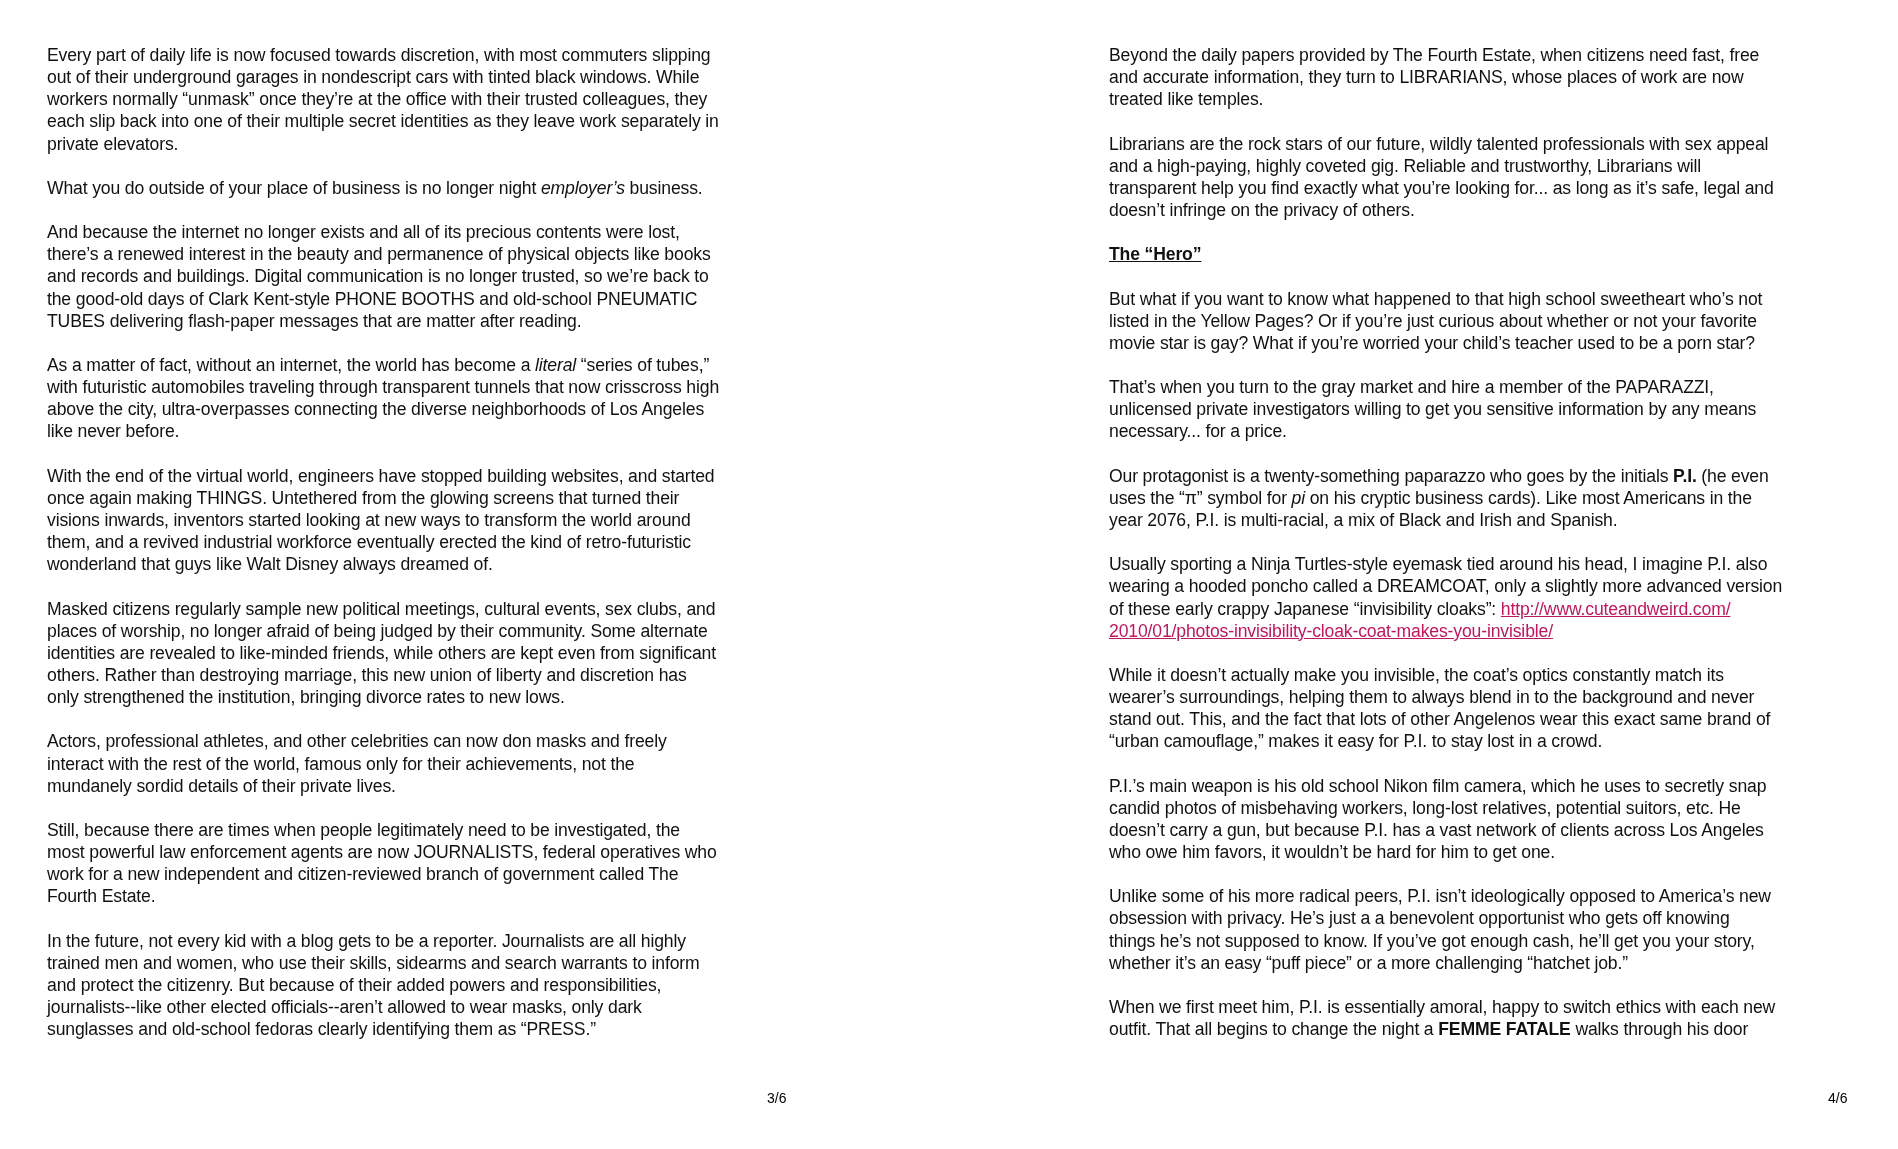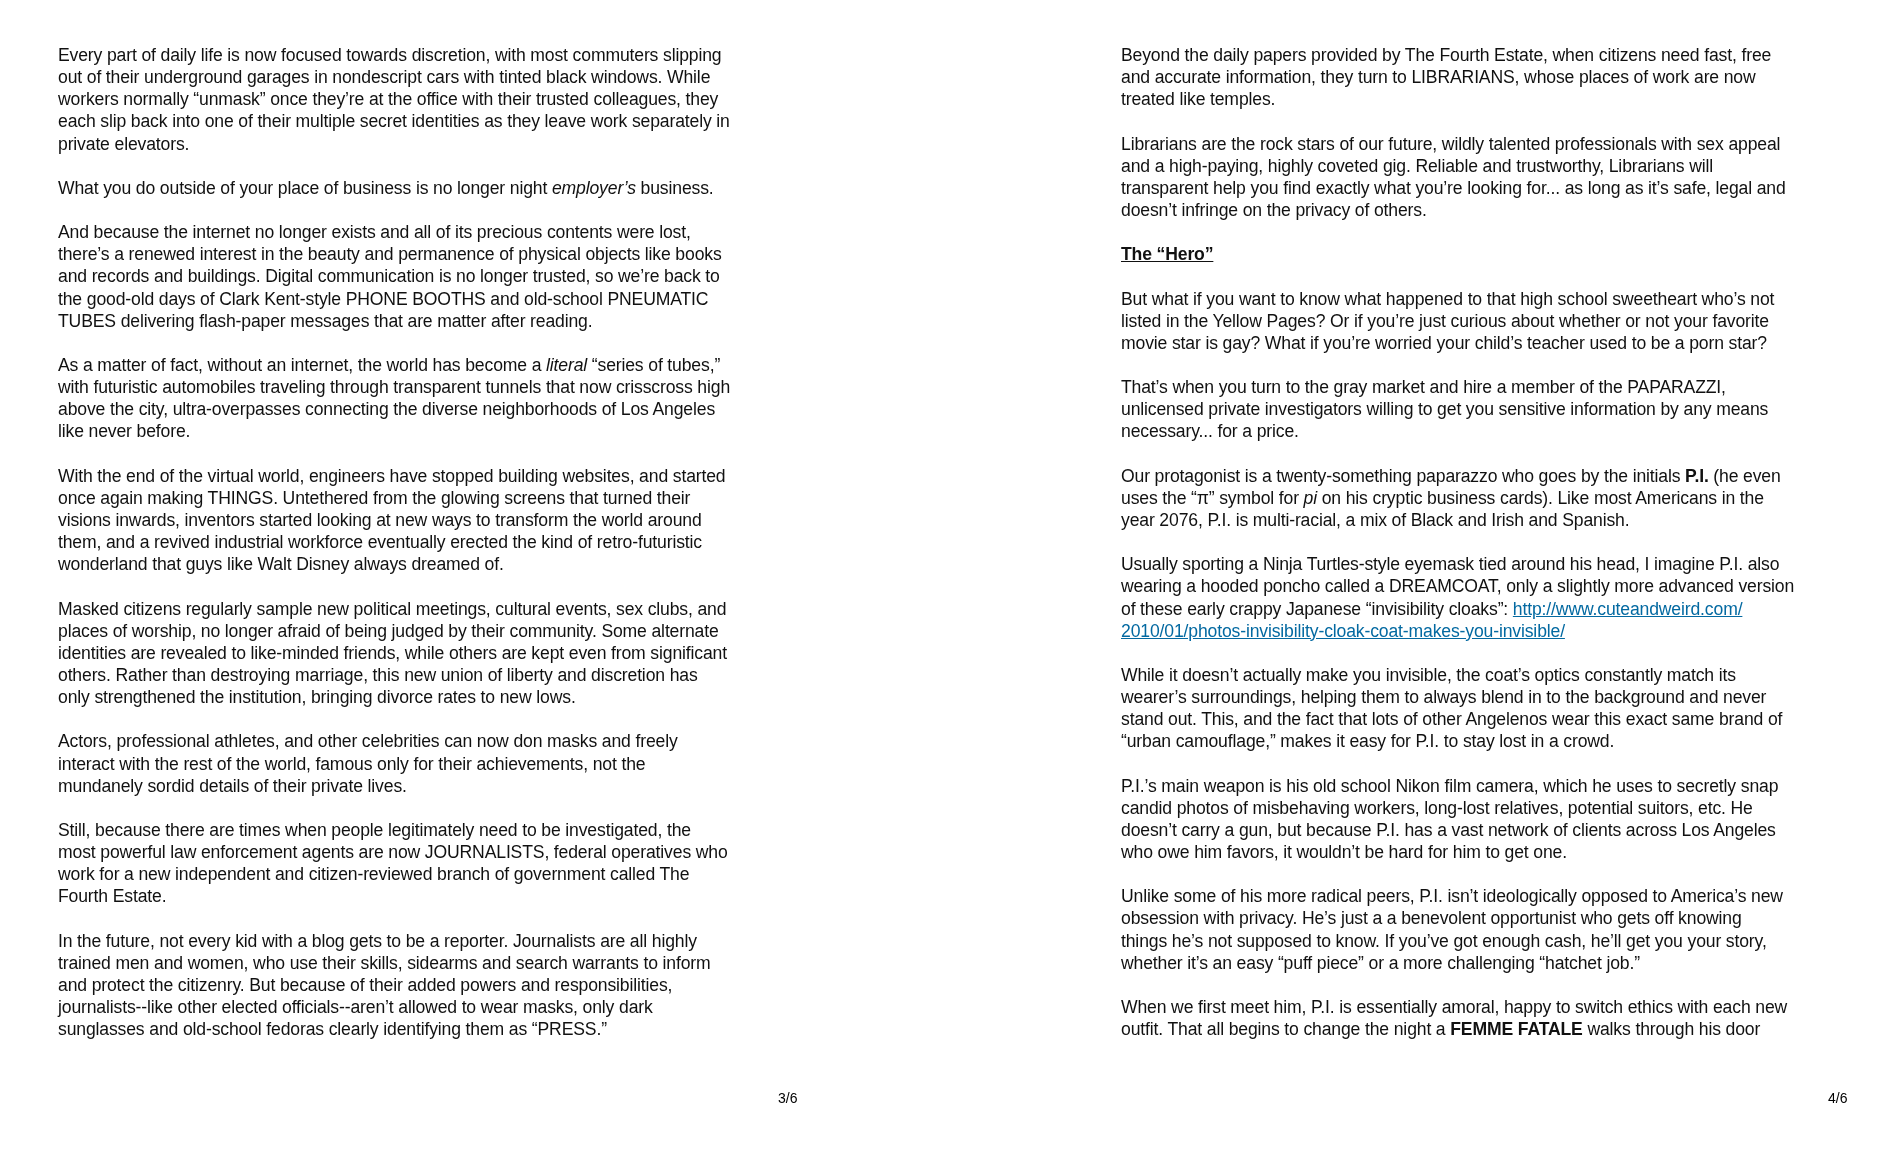--- a/index.html
+++ b/index.html
@@ -13,42 +13,42 @@
     position: relative;
     overflow: hidden;
     font-family: "Liberation Sans", sans-serif;
     color: #111111;
   }
   .page {
     position: absolute;
     top: 0;
     height: 1149px;
   }
-  .page-left { left: 11px; width: 949px; }
+  .page-left { left: 0; width: 949px; }
   .page-right { left: 949px; width: 949px; }
 
   .column {
     position: absolute;
     top: 44px;
     font-size: 17.6px;
     line-height: 22.15px;
     letter-spacing: -0.15px;
     white-space: nowrap;
   }
   .page-left .column { left: 47px; width: 760px; }
-  .page-right .column { left: 172px; width: 760px; }
+  .page-right .column { left: 160px; width: 760px; }
 
   .para { margin: 0 0 22.15px 0; }
   .line { display: block; height: 22.15px; }
 
   .it { font-style: italic; margin-top: 16px; }
   .bd { font-weight: bold; }
   .heading { font-weight: bold; text-decoration: underline; text-align: right; }
   a.link {
-    color: #0369a1;
+    color: #be185d;
     text-decoration: underline;
   }
 
   .page-number {
     position: absolute;
     top: 1090px;
     font-size: 14px;
     color: #000000;
   }
   .page-left .page-number { left: 767px; }

